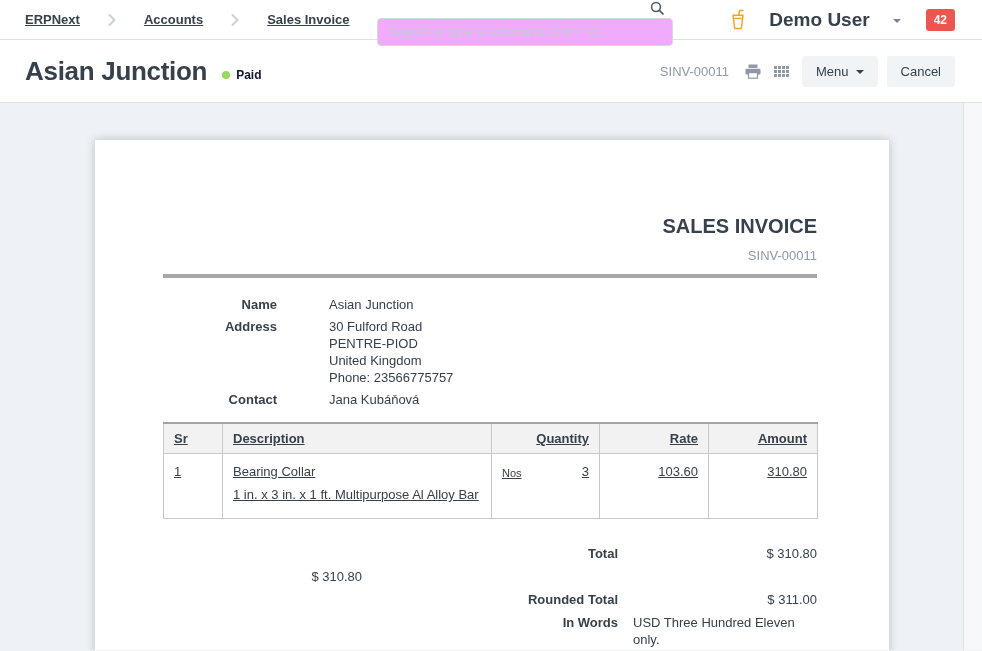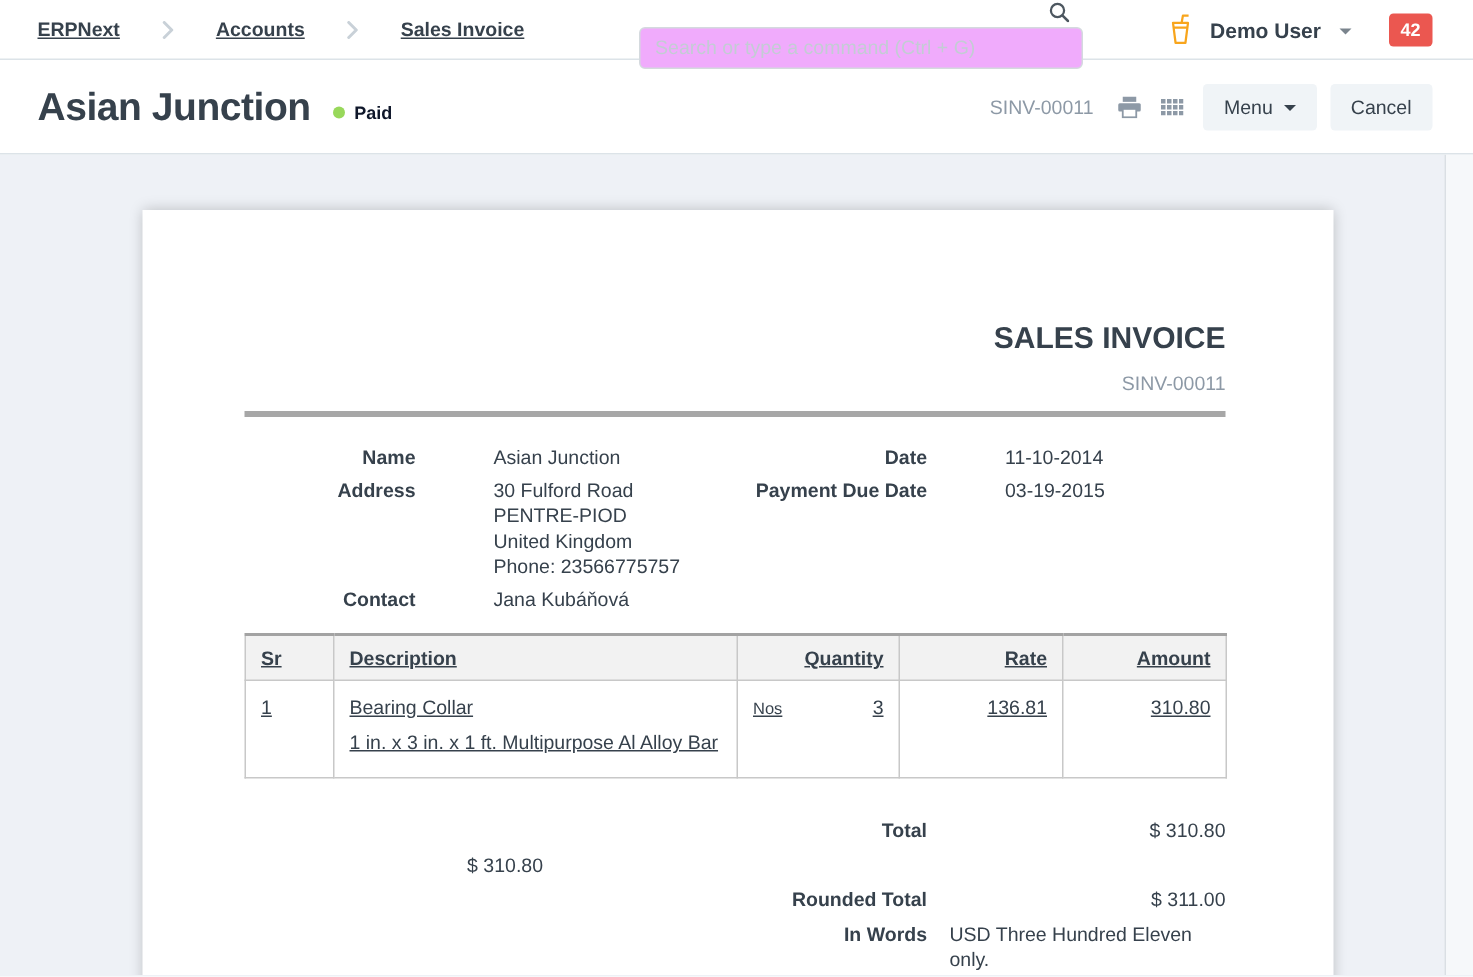--- a/index.html
+++ b/index.html
@@ -23,21 +23,21 @@
   .search-wrap { position: relative; margin-left: auto; width: 296px; }
   .search-input {
     width: 100%; height: 28px; border: 1px solid #d4dade; border-radius: 4px;
     padding: 0 32px 0 10px; font: 13px "Liberation Sans", sans-serif; color: #36414c; background: #f0abfc;
     outline: none;
     margin-top: 24px;
   }
   .search-input::placeholder { color: #c3ccd4; }
   .search-icon { position: absolute; right: 9px; top: 7px; color: #4d5760; pointer-events: none; }
 
-  .user-section { display: flex; align-items: center; gap: 12px; margin-left: 57px; font-size: 14px; font-weight: bold; cursor: pointer; }
+  .user-section { display: flex; align-items: center; gap: 23px; margin-left: 57px; font-size: 19px; font-weight: bold; cursor: pointer; }
   .cup-icon { color: var(--brand-orange, #f8a51c); display: flex; }
   .caret {
     width: 0; height: 0; display: inline-block;
     border-left: 4px solid transparent; border-right: 4px solid transparent;
     border-top: 4px solid #36414c; margin-top: 2px;
   }
   .user-section .caret { border-top-color: #7a848d; }
   .notif-badge {
     margin-left: 25px; background: var(--badge-red, #eb5750); color: #fff;
     font-size: 12px; font-weight: bold; padding: 4px 8px; border-radius: 3px; cursor: pointer;
@@ -209,30 +209,20 @@
         <div class="d-row">
           <div class="d-label">Address</div>
           <div class="d-value pre">30 Fulford Road
 PENTRE-PIOD
 United Kingdom
 Phone: 23566775757</div>
         </div>
         <div class="d-row">
           <div class="d-label">Contact</div>
           <div class="d-value">Jana Kubáňová</div>
-        </div>
-      </div>
-      <div class="details-right">
-        <div class="d-row">
-          <div class="d-label">Date</div>
-          <div class="d-value">11-10-2014</div>
-        </div>
-        <div class="d-row">
-          <div class="d-label">Payment Due Date</div>
-          <div class="d-value">03-19-2015</div>
         </div>
       </div>
     </div>
 
     <table class="items-table">
       <colgroup>
         <col style="width:59px">
           <col style="width:269px">
           <col style="width:108px">
           <col style="width:109px">
@@ -253,21 +243,21 @@
           <td>
             <div>Bearing Collar</div>
             <div class="desc-sub">1 in. x 3 in. x 1 ft. Multipurpose Al Alloy Bar</div>
           </td>
           <td>
             <div class="qty-cell">
               <span class="uom">Nos</span>
               <span>3</span>
             </div>
           </td>
-          <td class="num">136.81</td>
+          <td class="num">103.60</td>
           <td class="num">310.80</td>
         </tr>
       </tbody>
     </table>
 
     <div class="totals">
       <div class="t-row">
         <div class="t-label">Total</div>
         <div class="t-value">$ 310.80</div>
       </div>

